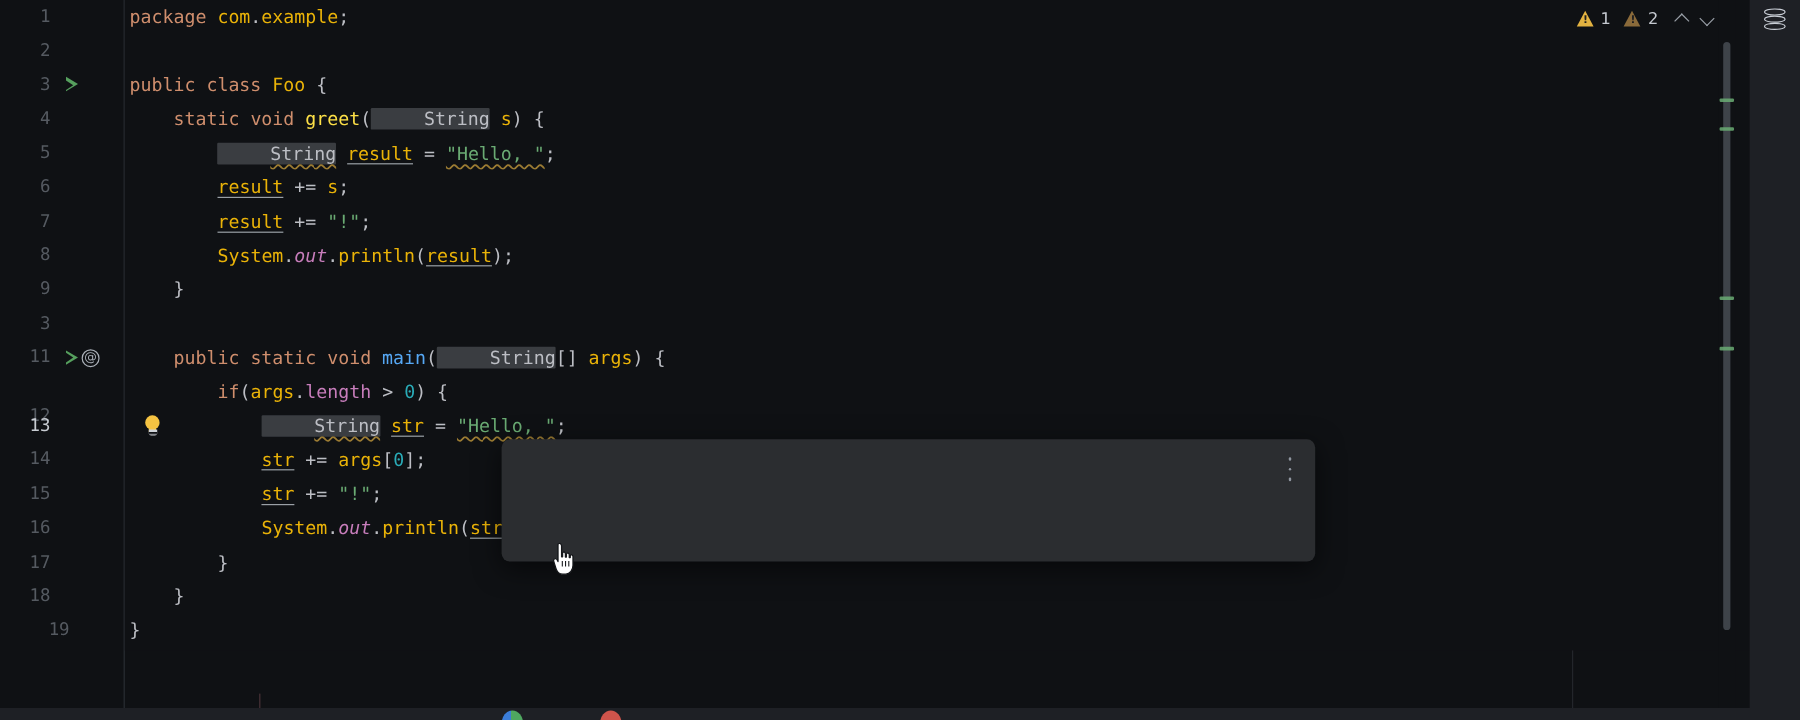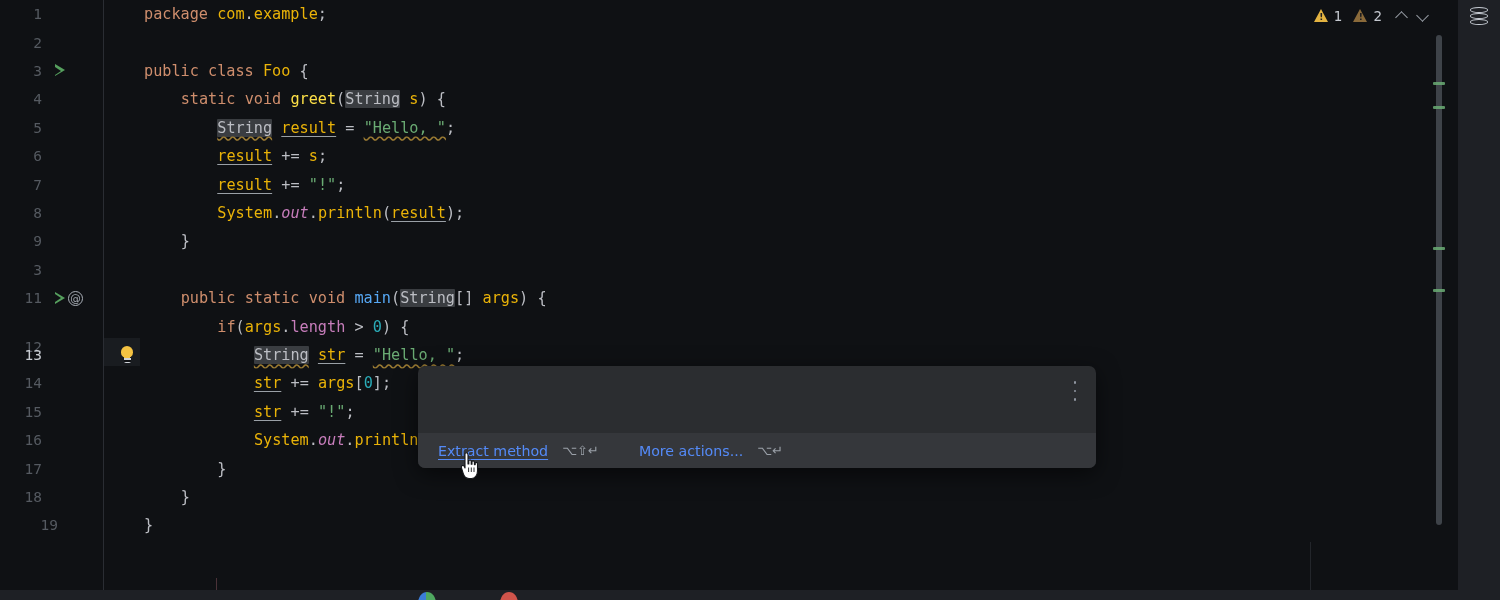--- a/index.html
+++ b/index.html
@@ -70,21 +70,21 @@
   }
   .bulb .base:before, .bulb .base:after {
     content:""; position:absolute; left:0; width:7px; height:1px; background:#0f1114;
   }
   .bulb .base:before{ top:1.6px; }
   .bulb .base:after{ top:3.4px; }
 
   
   .code-surface {
     position:absolute; left:104px; top:0; right:0; height:542px;
-    background:#0f1114; overflow:hidden;margin-left:36px;
+    background:#0f1114; overflow:hidden;
   }
   .code-line {
     position:absolute; left:0; width:100%; height:28.4px;
     display:flex; align-items:center;
     font-family:"DejaVu Sans Mono", monospace;
     font-size:15.2px; color:#bcbec4;
     white-space:pre;
     padding-left:4px;
   }
   .current-line-band {
@@ -97,21 +97,21 @@
   .ident{ color:#eab308; }
   .type { color:#bcbec4; }
   .str  { color:#6aab73; }
   .num  { color:#2aacb8; }
   .fn   { color:#56a8f5; }           
   .field{ color:#c77dbb; }           
   .stat { color:#c77dbb; font-style:italic; }  
   .dim  { color:#fde047; }           
   .punc { color:#bcbec4; }
 
-  .hl-occurrence { background:#3a3d41; border-radius:1px; }
+  .hl-occurrence { background:#3a3d41; border-radius:1px;padding-left:44px; }
   .u-under { text-decoration:underline; text-decoration-color:#9aa0a6; text-underline-offset:3px; }
   .warn-wave {
     text-decoration: underline wavy #9b7b32;
     text-decoration-skip-ink:none;
     text-underline-offset:3px;
   }
 
   
   .right-rule {
     position:absolute; left:1310px; top:0; width:1px; height:590px; background:#23262b;
@@ -369,26 +369,20 @@
   <div class="mini-caret"></div>
 
   <div class="popup">
     <div class="popup-body">
       <div class="kebab">
         <i></i>
           <i></i>
           <i></i>
       </div>
     </div>
-    <div class="popup-footer">
-      <span class="act-link">Extract method</span>
-      <span class="act-keys">⌥⇧↵</span>
-      <span class="act-link" style="text-decoration:none">More actions...</span>
-      <span class="act-keys">⌥↵</span>
-    </div>
   </div>
 
   <div class="hand-cursor" style="left: 458px; top: 452px;">
     <svg width="24" height="30" viewBox="0 0 24 30">
       <path d="M7,2 C7,1 8,0.5 9,1 C9.8,1.4 10,2.2 10,3 L10,12 L10.8,12 L10.8,9.2 C10.8,8.3 11.6,7.8 12.4,8.1 C13,8.4 13.2,9 13.2,9.6 L13.2,12.2 L14,12.2 L14,10 C14,9.1 14.8,8.7 15.6,9 C16.2,9.3 16.4,9.9 16.4,10.5 L16.4,12.6 L17.2,12.6 L17.2,11.4 C17.2,10.6 18,10.2 18.7,10.5 C19.3,10.8 19.5,11.4 19.5,12 L19.5,19 C19.5,23 17,26.5 13.5,26.5 L11,26.5 C8,26.5 6,24.5 5.2,21.5 L3.4,15.6 C3.1,14.6 3.7,13.7 4.6,13.5 C5.3,13.4 6,13.8 6.4,14.6 L7,16 Z" fill="#ffffff" stroke="#15171a" stroke-width="1.1" stroke-linejoin="round"></path>
       <path d="M10.6,15.5 L10.6,20" stroke="#15171a" stroke-width="0.9"></path>
       <path d="M13.3,15.5 L13.3,20" stroke="#15171a" stroke-width="0.9"></path>
       <path d="M16,15.5 L16,20" stroke="#15171a" stroke-width="0.9"></path>
     </svg>
   </div>

